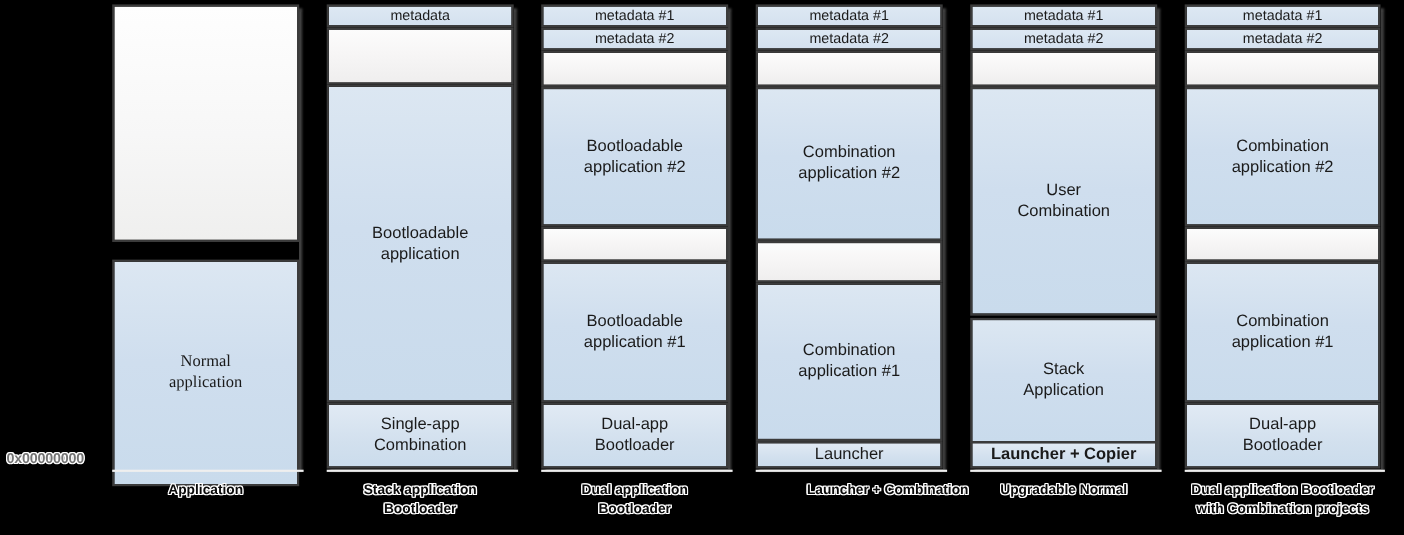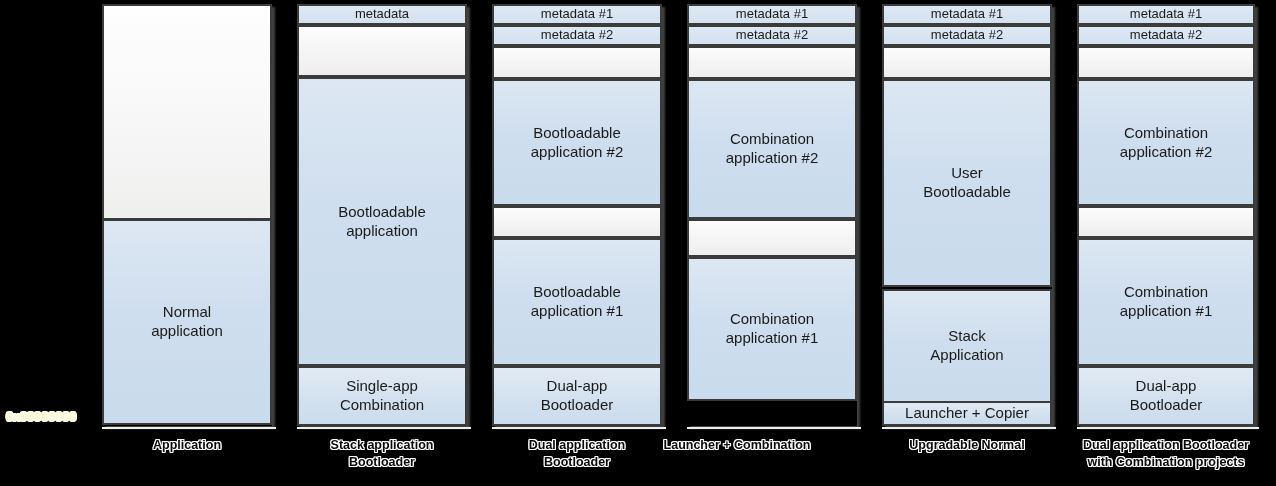--- a/index.html
+++ b/index.html
@@ -22,21 +22,21 @@
     background: #000000;
   }
 
   
   .addr-label {
     position: absolute;
     left: 6px;
     top: 409px;
     font-size: 13px;
     font-weight: bold;
-    color: #fef9c3;
+    color: #737373;
     text-shadow:
       -1px -1px 0 #ffffff,  1px -1px 0 #ffffff,
       -1px  1px 0 #ffffff,  1px  1px 0 #ffffff,
       -1px  0   0 #ffffff,  1px  0   0 #ffffff,
        0   -1px 0 #ffffff,  0    1px 0 #ffffff;
     white-space: nowrap;
     letter-spacing: -0.2px;
   }
 
   
@@ -122,21 +122,21 @@
 <div id="stage">
 
   <div class="addr-label">0x00000000</div>
 
   <div id="columns-root">
       <div class="col" style="left: 102px; width: 170px;">
         <div class="col-stack">
           <div class="blk white-top" style="top: 0px; height: 216px;">
             <span class="blk-label"></span>
           </div>
-          <div class="blk blue" style="top: 215px; height: 206px;">
+          <div class="blk blue" style="top: 232px; height: 206px; font-family: Liberation Serif, serif;">
             <span class="blk-label">Normal
 application</span>
           </div>
         </div>
       </div>
       <div class="cap-rule" style="left: 102px; width: 174px;"></div>
       <div class="caption" style="left: 88px; width: 198px;">Application</div>
       <div class="col" style="left: 297px; width: 170px;">
         <div class="col-stack">
           <div class="blk meta" style="top: 0px; height: 21px;">
@@ -204,44 +204,47 @@
             <span class="blk-label">Combination
 application #2</span>
           </div>
           <div class="blk gray" style="top: 215px; height: 38px;">
             <span class="blk-label"></span>
           </div>
           <div class="blk blue" style="top: 253px; height: 144px;">
             <span class="blk-label">Combination
 application #1</span>
           </div>
+          <div class="blk blue-soft" style="top: 397px; height: 25px;">
+            <span class="blk-label">Launcher</span>
+          </div>
         </div>
       </div>
       <div class="cap-rule" style="left: 687px; width: 174px;"></div>
-      <div class="caption" style="left: 638px; width: 198px;">Launcher + Combination</div>
+      <div class="caption" style="left: 708px; width: 198px;">Launcher + Combination</div>
       <div class="col" style="left: 882px; width: 170px;">
         <div class="col-stack">
           <div class="blk meta" style="top: 0px; height: 21px;">
             <span class="blk-label">metadata #1</span>
           </div>
           <div class="blk meta" style="top: 21px; height: 21px;">
             <span class="blk-label">metadata #2</span>
           </div>
           <div class="blk gray" style="top: 42px; height: 33px;">
             <span class="blk-label"></span>
           </div>
           <div class="blk blue" style="top: 75px; height: 208px;">
             <span class="blk-label">User
-Bootloadable</span>
+Combination</span>
           </div>
           <div class="blk blue" style="top: 285px; height: 114px;">
             <span class="blk-label">Stack
 Application</span>
           </div>
-          <div class="blk blue-soft" style="top: 397px; height: 25px;">
+          <div class="blk blue-soft" style="top: 397px; height: 25px; font-weight: bold;">
             <span class="blk-label">Launcher + Copier</span>
           </div>
         </div>
       </div>
       <div class="cap-rule" style="left: 882px; width: 174px;"></div>
       <div class="caption" style="left: 868px; width: 198px;">Upgradable Normal</div>
       <div class="col" style="left: 1077px; width: 178px;">
         <div class="col-stack">
           <div class="blk meta" style="top: 0px; height: 21px;">
             <span class="blk-label">metadata #1</span>

